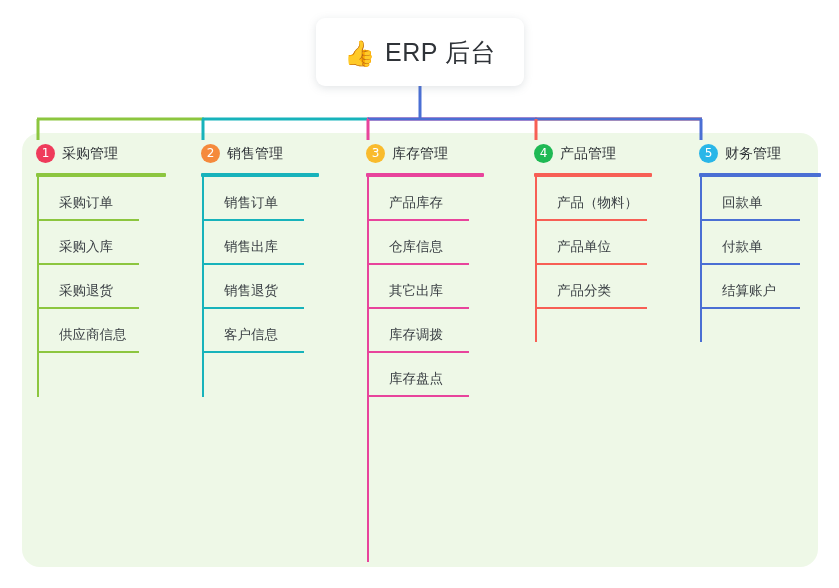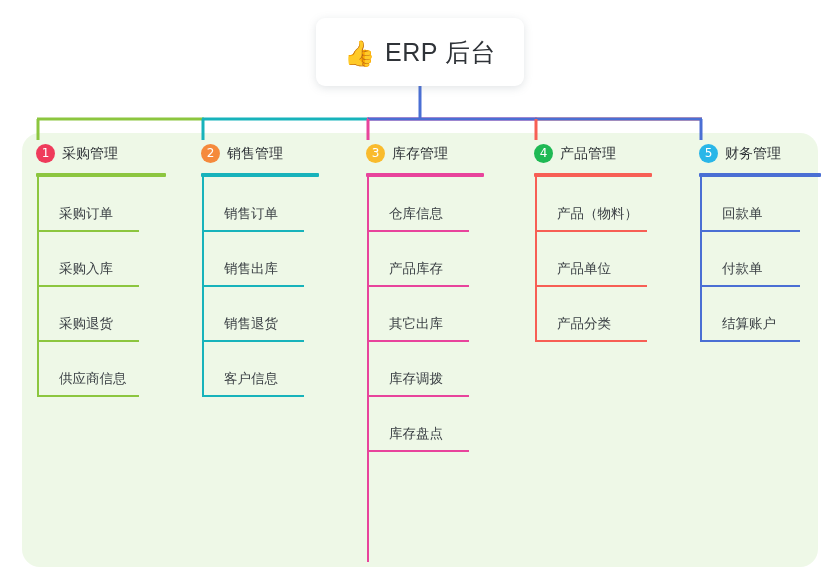--- a/index.html
+++ b/index.html
@@ -127,21 +127,21 @@
   }
 
   .leaf-list {
     position: absolute;
     top: 44px;
     left: 15px;
     right: 0;
   }
   .leaf {
     position: relative;
-    height: 55px;
+    height: 44px;
   }
   .leaf-label {
     position: absolute;
     left: 22px;
     bottom: 9px;
     font-size: 13.5px;
     color: #3b4045;
     white-space: nowrap;
   }
   .leaf-rule {
@@ -232,25 +232,25 @@
     </div>
     <div class="column col-3">
       <div class="col-head">
         <span class="badge" style="background: rgb(249, 187, 45);">3</span>
         <span class="col-title">库存管理</span>
       </div>
       <div class="head-rule" style="background: rgb(232, 68, 156); width: 118px;"></div>
       <div class="spine" style="background: rgb(232, 68, 156); height: 385px;"></div>
       <div class="leaf-list">
         <div class="leaf">
+          <span class="leaf-label">产品库存</span>
+          <div class="leaf-rule" style="background: rgb(232, 68, 156); width: 102px;"></div>
+        </div>
+        <div class="leaf">
           <span class="leaf-label">仓库信息</span>
-          <div class="leaf-rule" style="background: rgb(232, 68, 156); width: 102px;"></div>
-        </div>
-        <div class="leaf">
-          <span class="leaf-label">产品库存</span>
           <div class="leaf-rule" style="background: rgb(232, 68, 156); width: 102px;"></div>
         </div>
         <div class="leaf">
           <span class="leaf-label">其它出库</span>
           <div class="leaf-rule" style="background: rgb(232, 68, 156); width: 102px;"></div>
         </div>
         <div class="leaf">
           <span class="leaf-label">库存调拨</span>
           <div class="leaf-rule" style="background: rgb(232, 68, 156); width: 102px;"></div>
         </div>

